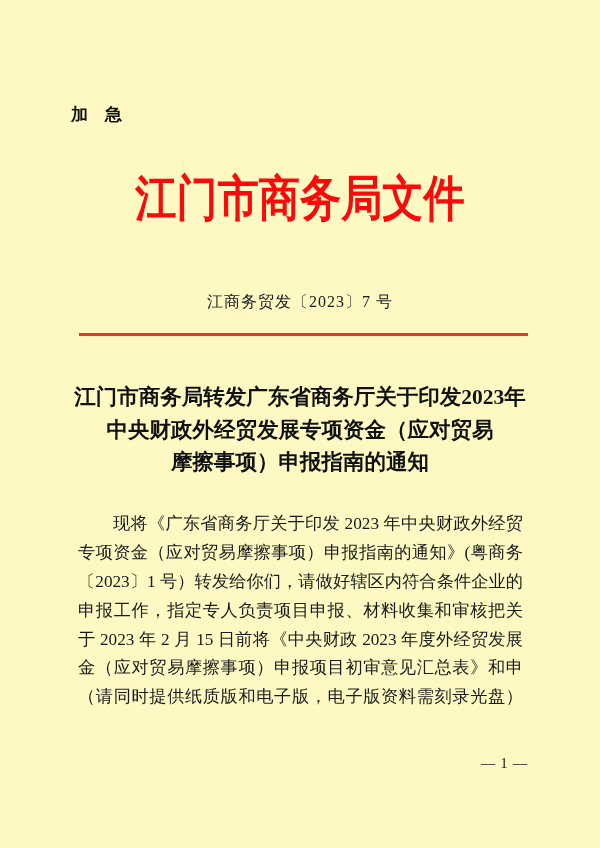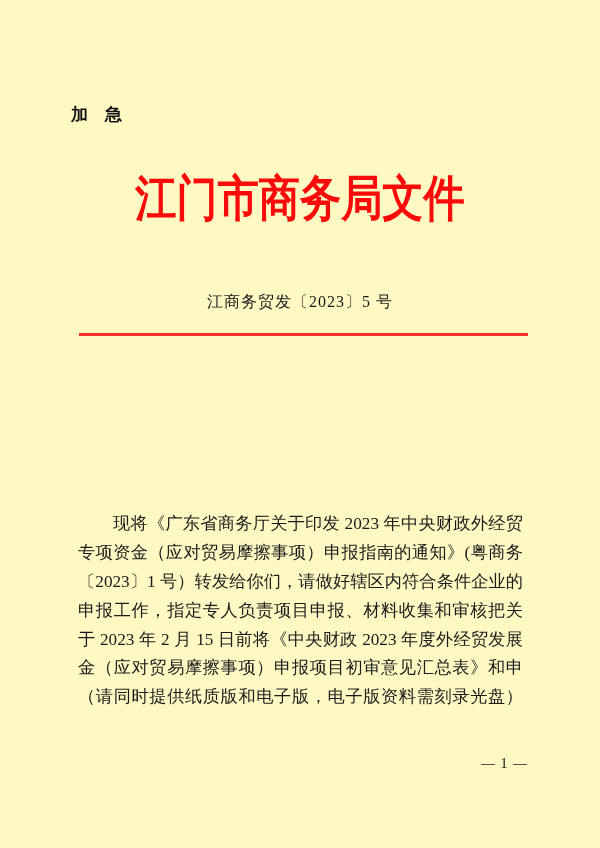--- a/index.html
+++ b/index.html
@@ -103,24 +103,29 @@
 </style>
 </head>
 <body>
 
 <div class="page">
 
   <div class="urgent">加　急</div>
 
   <div class="agency-title">江门市商务局文件</div>
 
-  <div class="doc-number">江商务贸发〔2023〕5 号</div>
+  <div class="doc-number">江商务贸发〔2023〕7 号</div>
 
   <div class="red-rule"></div>
 
+  <div class="doc-title">
+    <div>江门市商务局转发广东省商务厅关于印发2023年</div>
+    <div>中央财政外经贸发展专项资金（应对贸易</div>
+    <div>摩擦事项）申报指南的通知</div>
+  </div>
 
   <div class="body-block">
     <div class="body-line first-indent">现将《广东省商务厅关于印发 2023 年中央财政外经贸发展</div>
     <div class="body-line">专项资金（应对贸易摩擦事项）申报指南的通知》(粤商务救济字</div>
     <div class="body-line">〔2023〕1 号）转发给你们，请做好辖区内符合条件企业的组织</div>
     <div class="body-line">申报工作，指定专人负责项目申报、材料收集和审核把关等工作，</div>
     <div class="body-line">于 2023 年 2 月 15 日前将《中央财政 2023 年度外经贸发展专项资</div>
     <div class="body-line">金（应对贸易摩擦事项）申报项目初审意见汇总表》和申报资料</div>
     <div class="body-line">（请同时提供纸质版和电子版，电子版资料需刻录光盘）报送</div>
   </div>

